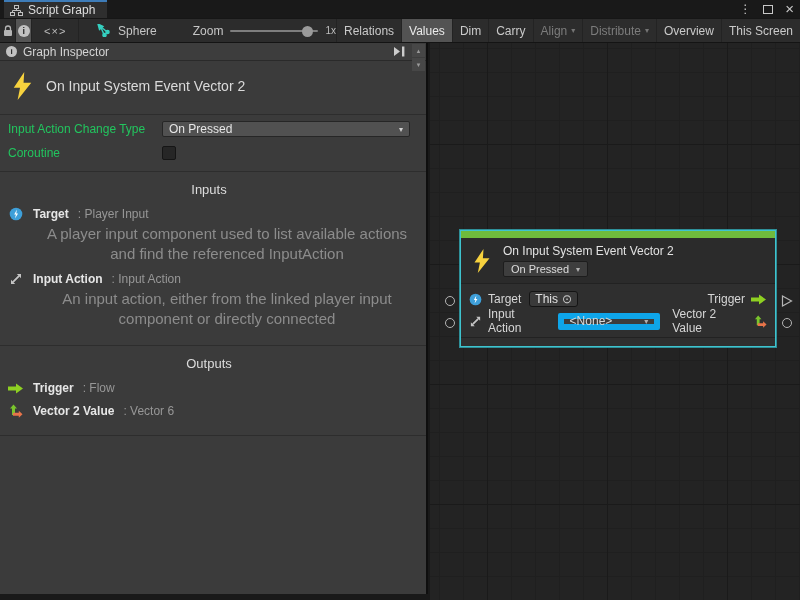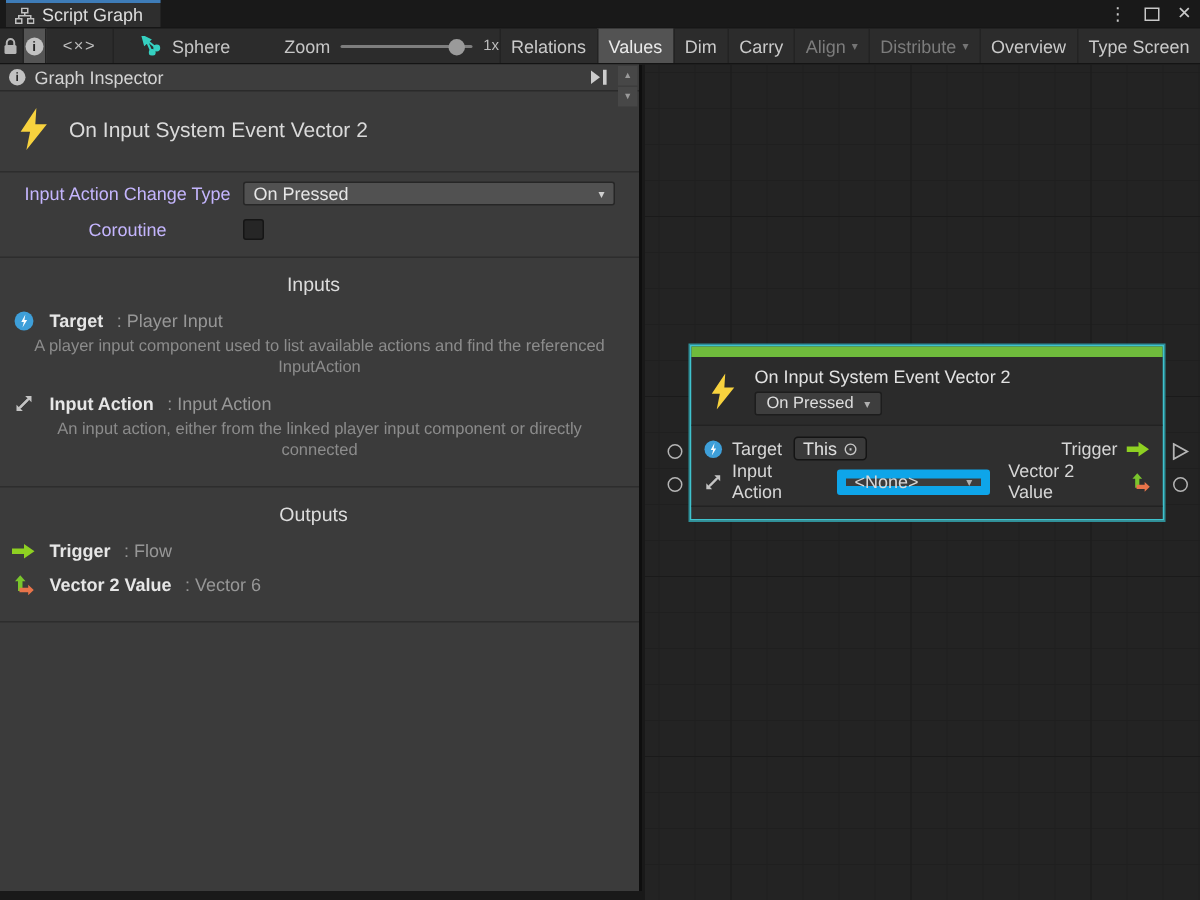--- a/index.html
+++ b/index.html
@@ -44,36 +44,36 @@
                  display:flex; align-items:center; gap:6px; padding:0 6px; color:#d4d4d4; }
   .insp-header .info-badge { width:11px; height:11px; font-size:8px; }
   .dock-icon { position:absolute; right:20px; top:3px; }
   .scroll-btns { position:absolute; right:1px; top:1px; width:13px; display:flex; flex-direction:column; gap:1px; z-index:5; }
   .scroll-btns span { display:flex; align-items:center; justify-content:center; height:13px; background:#474747; color:#9a9a9a; font-size:6px; }
 
   .insp-title { display:flex; align-items:center; gap:13px; padding:10px 12px 14px 12px; height:54px; border-bottom:1px solid #2d2d2d; }
   .insp-title .title-text { font-size:14px; color:#dadada; }
 
   .insp-row { display:flex; align-items:center; height:20px; padding:0 16px 0 8px; margin-top:4px; }
-  .insp-row .lbl { flex:0 0 154px; color:#c4b5fd;text-align:center; }
+  .insp-row .lbl { flex:0 0 154px; color:#22c55e; }
   .ctl-select { flex:1; height:16px; background:#515151; border:1px solid #262626; border-radius:2px;
                 display:flex; align-items:center; padding:0 6px; color:#e6e6e6; }
   .ctl-select .caret { margin-left:auto; color:#cfcfcf; }
   .checkbox { width:14px; height:14px; background:#262626; border:1px solid #151515; border-radius:2px; }
   .fields-block { padding-bottom:8px; border-bottom:1px solid #2d2d2d; }
 
   .section { padding:10px 16px 8px 8px;text-align:center; }
   .section.bordered { border-bottom:1px solid #2d2d2d; }
   .sec-head { font-size:13px; color:#dcdcdc; margin:0 0 10px 0; font-weight:normal; }
   .port-item { margin:7px 0 9px 0; }
   .port-head { display:flex; align-items:center; gap:9px; }
   .port-head .picon { width:16px; display:flex; justify-content:center; }
   .pname { font-weight:bold; color:#e6e6e6; }
   .ptype { color:#979797; }
-  .pdesc { margin:3px 0 0 12px; width:386px; color:#8c8c8c; font-size:11px; line-height:1.3; }
+  .pdesc { margin:3px 0 0 26px; width:386px; color:#8c8c8c; font-size:15px; line-height:1.3; }
 
   
   .canvas { position:absolute; left:430px; top:43px; width:370px; height:557px;
             background-color:#232323;
             background-image:
               linear-gradient(to right, #1a1a1a 1px, transparent 1px),
               linear-gradient(to bottom, #1a1a1a 1px, transparent 1px),
               linear-gradient(to right, #1f1f1f 1px, transparent 1px),
               linear-gradient(to bottom, #1f1f1f 1px, transparent 1px);
             background-size:120px 120px, 120px 120px, 24px 24px, 24px 24px;
@@ -180,21 +180,21 @@
         <span class="caret">▾</span>
       </div>
       <div class="tb-btn disabled">
         <span>Distribute</span>
         <span class="caret">▾</span>
       </div>
       <div class="tb-btn">
           <span>Overview</span>
         </div>
       <div class="tb-btn">
-          <span>Type Screen</span>
+          <span>This Screen</span>
         </div>
     </div>
   </div>
 
   <div class="inspector">
     <div class="insp-header">
       <i class="info-badge">i</i>
       <span>Graph Inspector</span>
       <svg class="dock-icon" width="13" height="11" viewBox="0 0 13 11">
         <polygon points="1,1 7,5.5 1,10" fill="#cccccc"></polygon>

